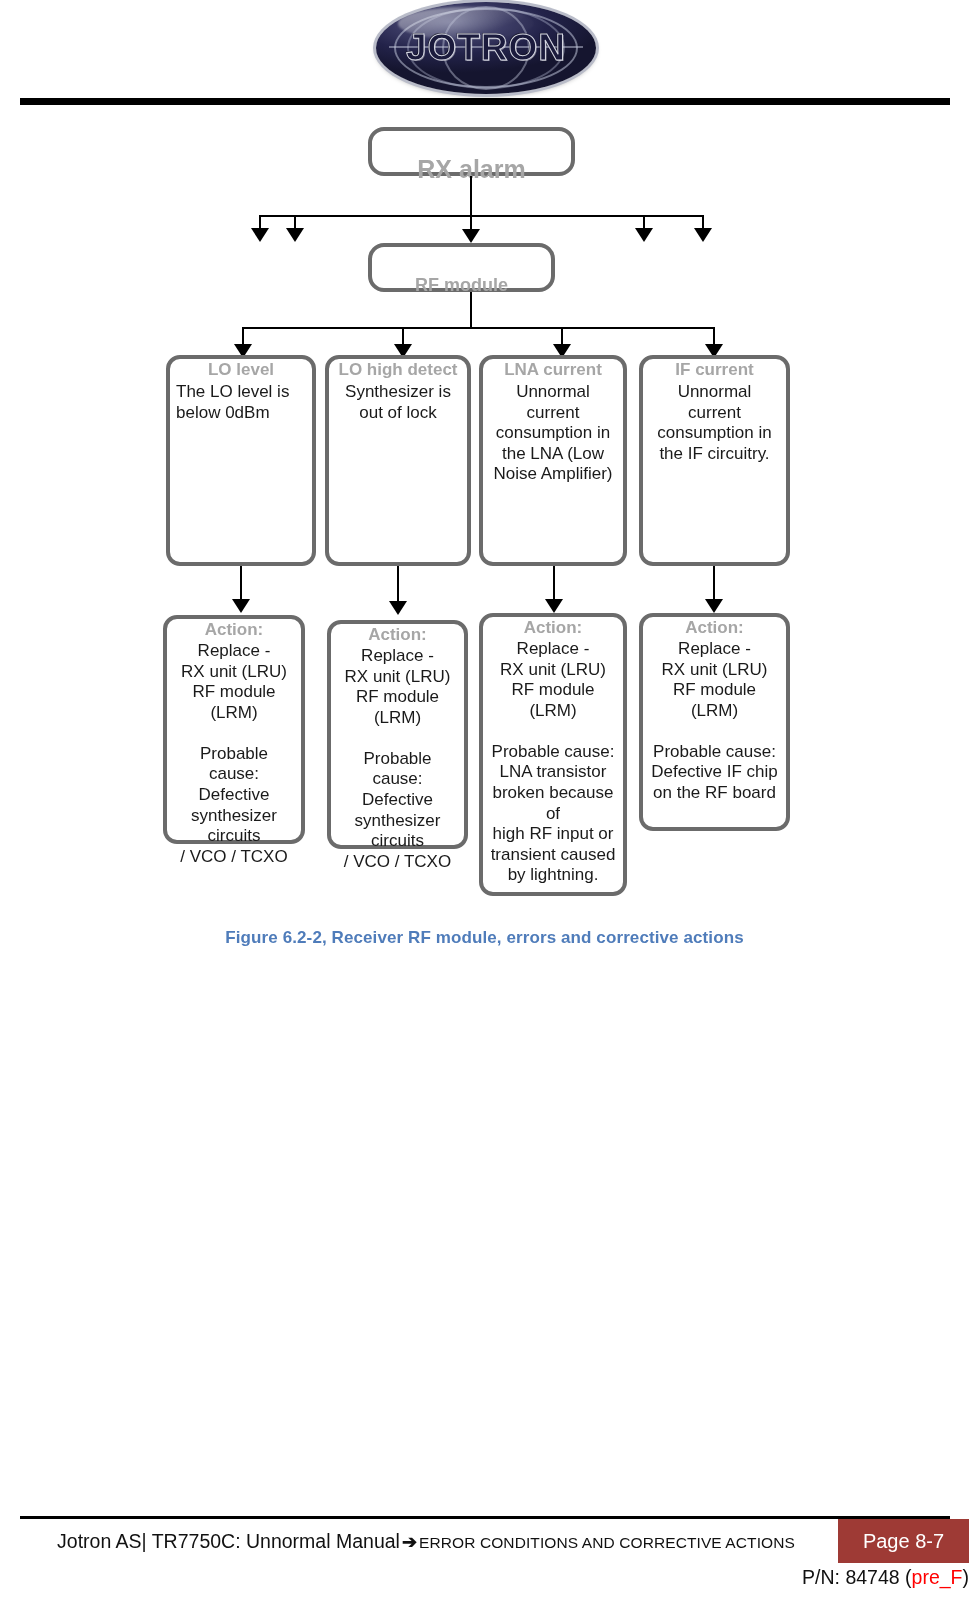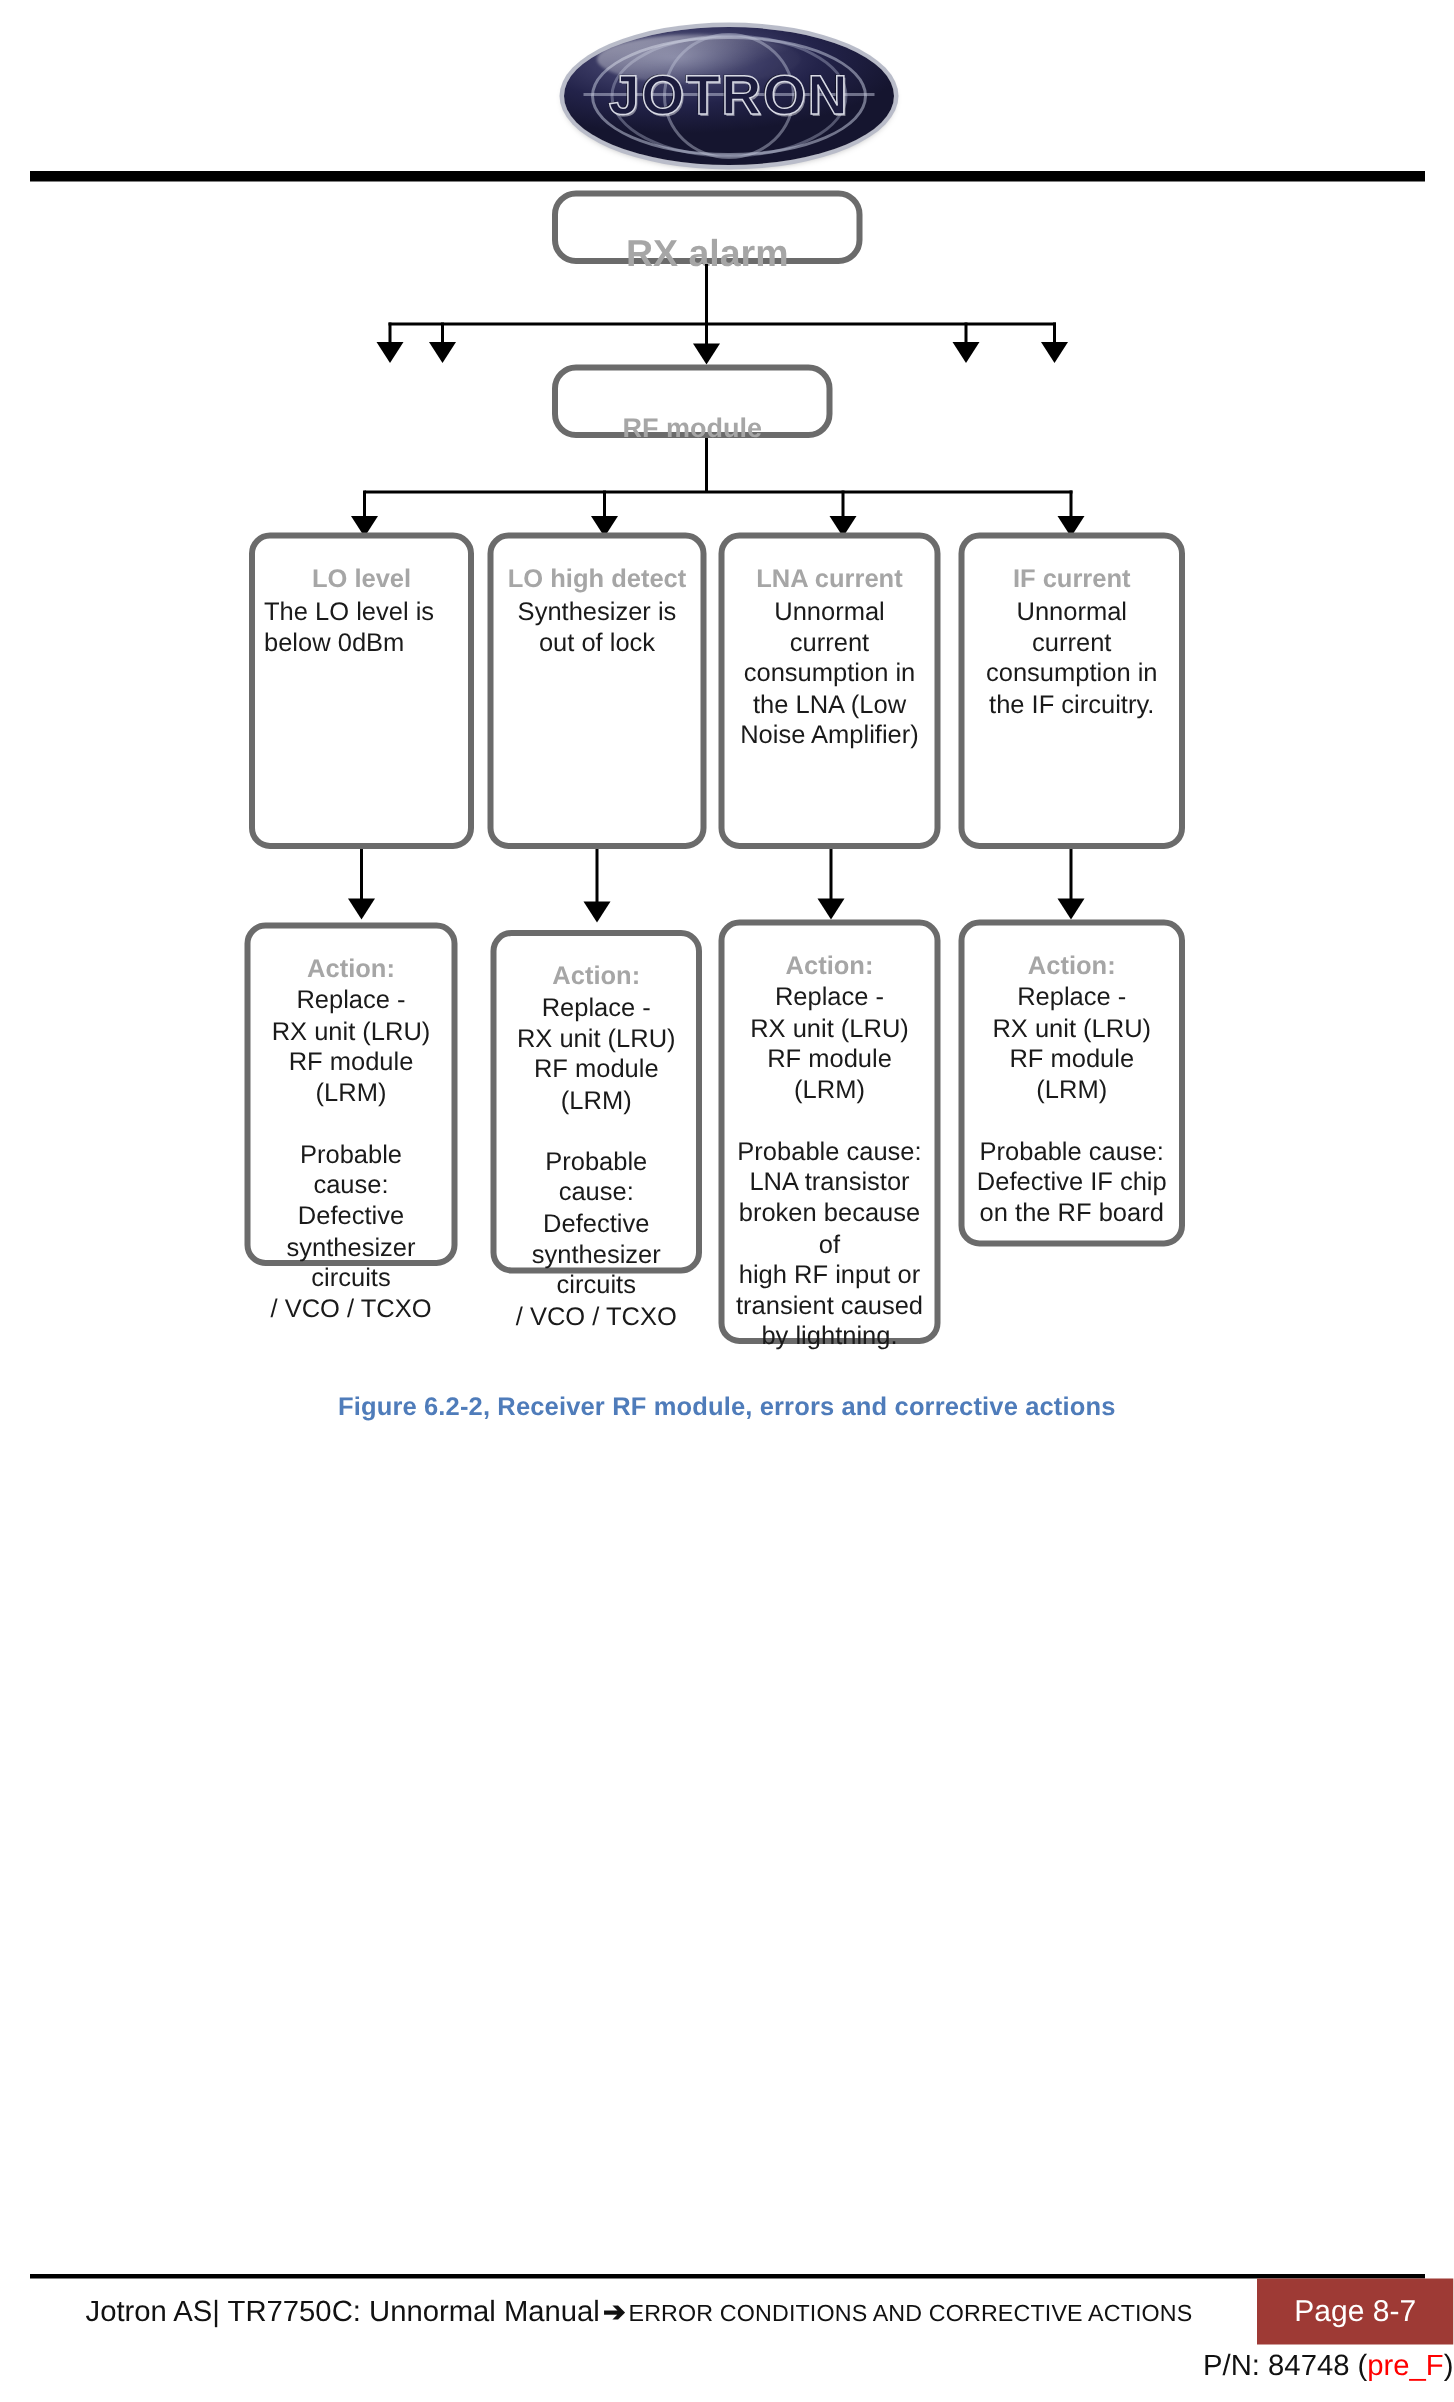--- a/index.html
+++ b/index.html
@@ -12,21 +12,21 @@
     width: 969px;
     height: 1601px;
     position: relative;
     font-family: "Liberation Sans", sans-serif;
     overflow: hidden;
   }
 
   
   #page-header {
     position: absolute;
-    left: 0; top: 16px;
+    left: 0; top: 0;
     width: 969px; height: 108px;
   }
   #logo-wrap {
     position: absolute;
     left: 376px; top: 2px;
     width: 220px; height: 92px;
   }
   .logo-ellipse {
     position: absolute;
     left: 0; top: 0;
@@ -106,21 +106,21 @@
     position: absolute;
     left: 0; top: 108px;
     width: 969px; height: 810px;
   }
   .node {
     position: absolute;
     box-sizing: border-box;
     border: 4px solid #6b6b6b;
     border-radius: 14px;
     background: #ffffff;
-    padding: 16px 6px 4px 6px;
+    padding: 0 6px 4px 6px;
     text-align: center;
     font-size: 17px;
     line-height: 1.21;
     color: #1a1a1a;
   }
   .node .hdr {
     display: block;
     font-weight: bold;
     color: #a6a6a6;
     font-size: 17px;

